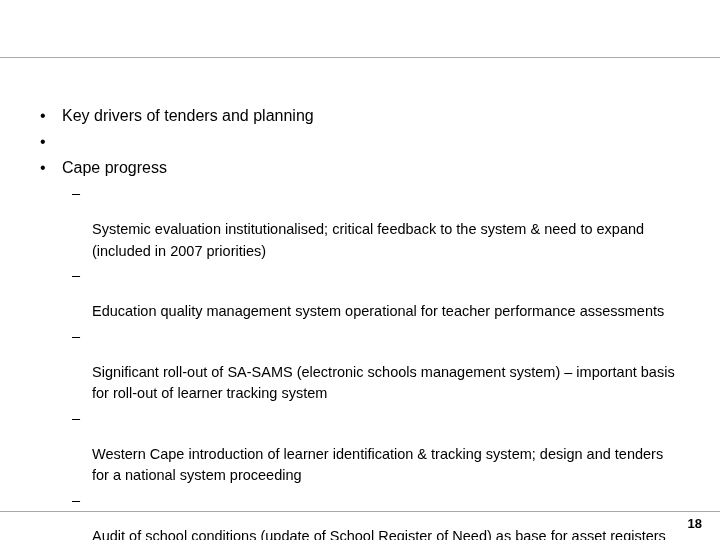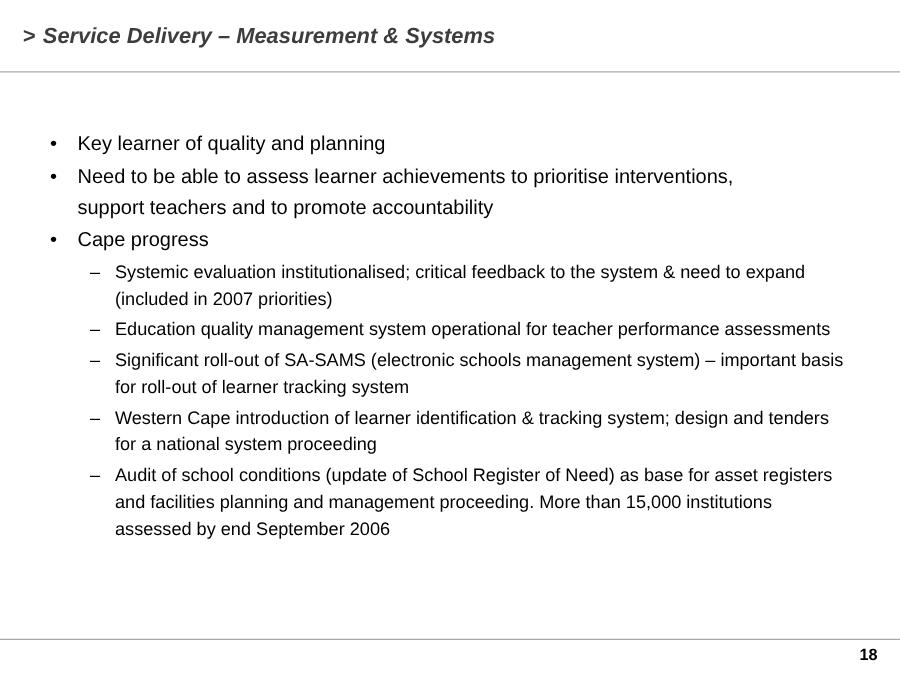--- a/index.html
+++ b/index.html
@@ -89,52 +89,48 @@
   .b1 .txt { flex: 1; max-width: 545px; }
 
   .sublist { margin: 3px 0 0 32px; }
   .b2 {
     display: flex;
     font-size: 14.5px;
     line-height: 21.5px;
     margin-bottom: 3px;
   }
   .b2 .marker { flex: 0 0 20px; }
-  .b2 .txt { flex: 1; max-width: 590px; }
+  .b2 .txt { flex: 1; max-width: 590px; margin-top: 36px; }
 
   .page-number {
     position: absolute;
     bottom: 9px; right: 18px;
     font-size: 13px;
     font-weight: bold;
     color: #000;
   }
 </style>
 </head>
 <body>
 
 <div class="slide">
 
-  <div class="title-row">
-    <span class="title-prefix">&gt;</span><span>Service Delivery – Measurement &amp; Systems</span>
-  </div>
 
 
   <div class="rule-top"></div>
 
   <div class="content">
 
     <div class="b1">
       <span class="marker">•</span>
-      <span class="txt">Key learner of quality and planning</span>
+      <span class="txt">Key drivers of tenders and planning</span>
     </div>
 
     <div class="b1">
       <span class="marker">•</span>
-      <span class="txt">Need to be able to assess learner achievements to prioritise interventions, support teachers and to promote accountability</span>
     </div>
 
     <div class="b1">
       <span class="marker">•</span>
       <span class="txt">Cape progress</span>
     </div>
 
     <div class="sublist">
       <div class="b2">
         <span class="marker">–</span>

